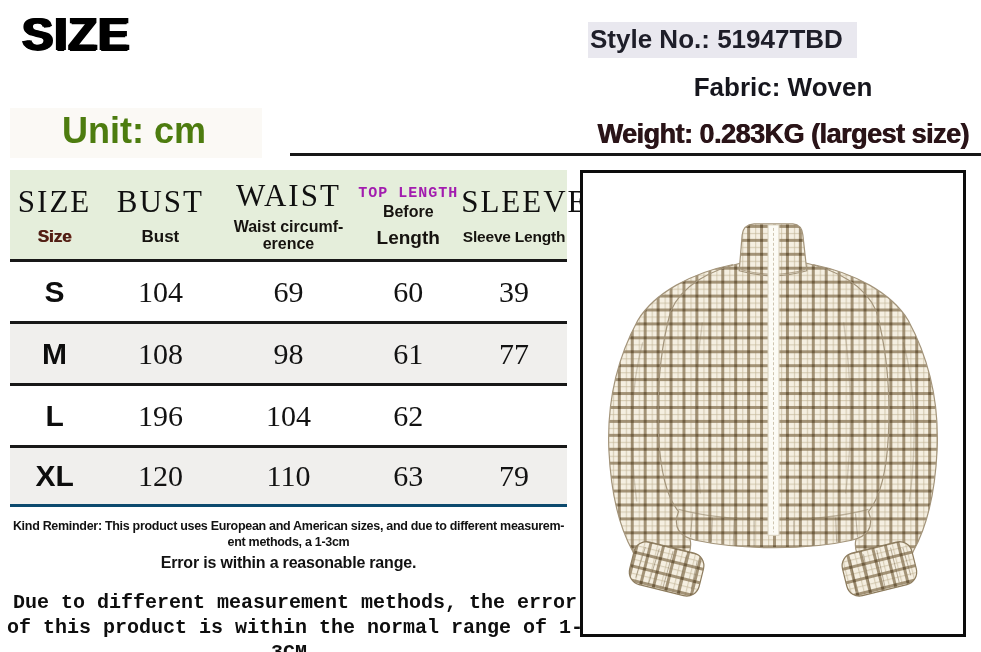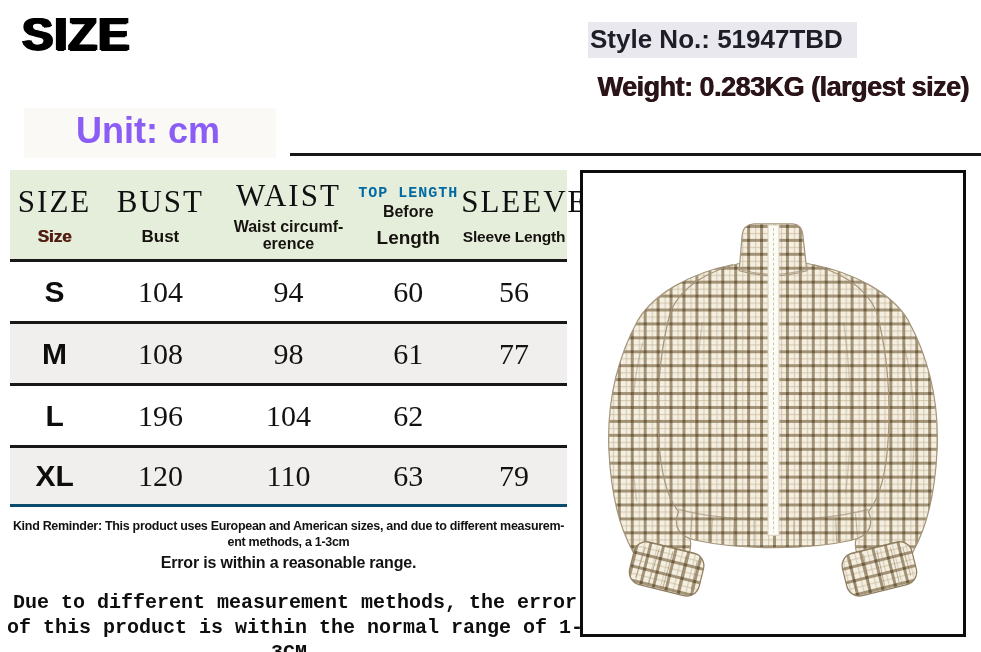--- a/index.html
+++ b/index.html
@@ -9,22 +9,22 @@
   .page { position: absolute; inset: 0; width: 981px; height: 579px; background: #fff; }
 
   
   .big-title {
     position: absolute; left: 22px; top: 6px;
     font-size: 47px; font-weight: bold; color: #000;
     letter-spacing: 1px;
     text-shadow: 1.6px 0 0 #000, -1.6px 0 0 #000, 0 1px 0 #000;
   }
   .unit-label {
-    position: absolute; left: 24px; top: 108px;
-    font-size: 36px; font-weight: bold; color: #8b5cf6;
+    position: absolute; left: 10px; top: 108px;
+    font-size: 36px; font-weight: bold; color: #4d7c0f;
     background: #fbf9f5; padding: 2px 56px 6px 52px;
   }
 
   .top-rule {
     position: absolute; left: 290px; top: 153px;
     width: 691px; height: 3px; background: #171717;
   }
 
   
   .info-block { position: absolute; left: 588px; top: 22px; width: 390px; }
@@ -38,21 +38,21 @@
   .size-table { position: absolute; left: 10px; top: 170px; width: 557px; }
   .tgrid { display: grid; grid-template-columns: 16% 22% 24% 19% 19%; align-items: center; }
   .thead { background: #e5eedb; padding: 8px 0 7px 0; }
   .th-cell { text-align: center; }
   .h-serif {
     font-family: "Liberation Serif", serif; font-size: 31px; font-weight: normal;
     letter-spacing: 2px; color: #101010; display: block; line-height: 36px;
   }
   .h-mono-caps {
     font-family: "Liberation Mono", monospace; font-size: 15px; font-weight: bold;
-    letter-spacing: 1px; color: #0369a1; display: block; line-height: 18px; margin-top: 2px;
+    letter-spacing: 1px; color: #a21caf; display: block; line-height: 18px; margin-top: 2px;
   }
   .h-before { font-size: 16px; font-weight: bold; display: block; line-height: 18px; color: #16130f; }
   .h-sub { font-size: 17px; font-weight: bold; color: #16130f; display: block; margin-top: 7px; line-height: 19px; }
   .h-sub.two-line { margin-top: 4px; line-height: 17px; font-size: 16px; }
   .h-sub.size-red { color: #4d1f15; text-shadow: 0.6px 0 0 #7a3020; }
   .h-sub.sleeve { font-size: 15.5px; letter-spacing: -0.2px; }
   .h-sub.len { font-size: 19px; }
 
   .trow { border-top: 3px solid #181818; height: 62px; }
   .trow.alt { background: #f0efed; }
@@ -80,20 +80,21 @@
 <body>
 
 <div class="page">
 
   <div class="big-title">SIZE</div>
   <div class="unit-label">Unit: cm</div>
   <div class="top-rule"></div>
 
   <div class="info-block">
     <div class="info-line style-no">Style No.: 51947TBD</div>
+    <div class="info-line fabric">Fabric: Woven</div>
     <div class="info-line weight">Weight: 0.283KG (largest size)</div>
   </div>
 
   <div class="size-table">
 
     <div class="thead tgrid">
       <div class="th-cell">
         <span class="h-serif">SIZE</span>
         <span class="h-sub size-red">Size</span>
       </div>
@@ -115,23 +116,23 @@
       </div>
       <div class="th-cell">
         <span class="h-serif">SLEEVE</span>
         <span class="h-sub sleeve">Sleeve Length</span>
       </div>
     </div>
 
     <div class="trow tgrid">
       <div class="td-size">S</div>
       <div class="td-num">104</div>
-      <div class="td-num">94</div>
+      <div class="td-num">69</div>
       <div class="td-num">60</div>
-      <div class="td-num">56</div>
+      <div class="td-num">39</div>
     </div>
 
     <div class="trow alt tgrid">
       <div class="td-size">M</div>
       <div class="td-num">108</div>
       <div class="td-num">98</div>
       <div class="td-num">61</div>
       <div class="td-num">77</div>
     </div>
 

